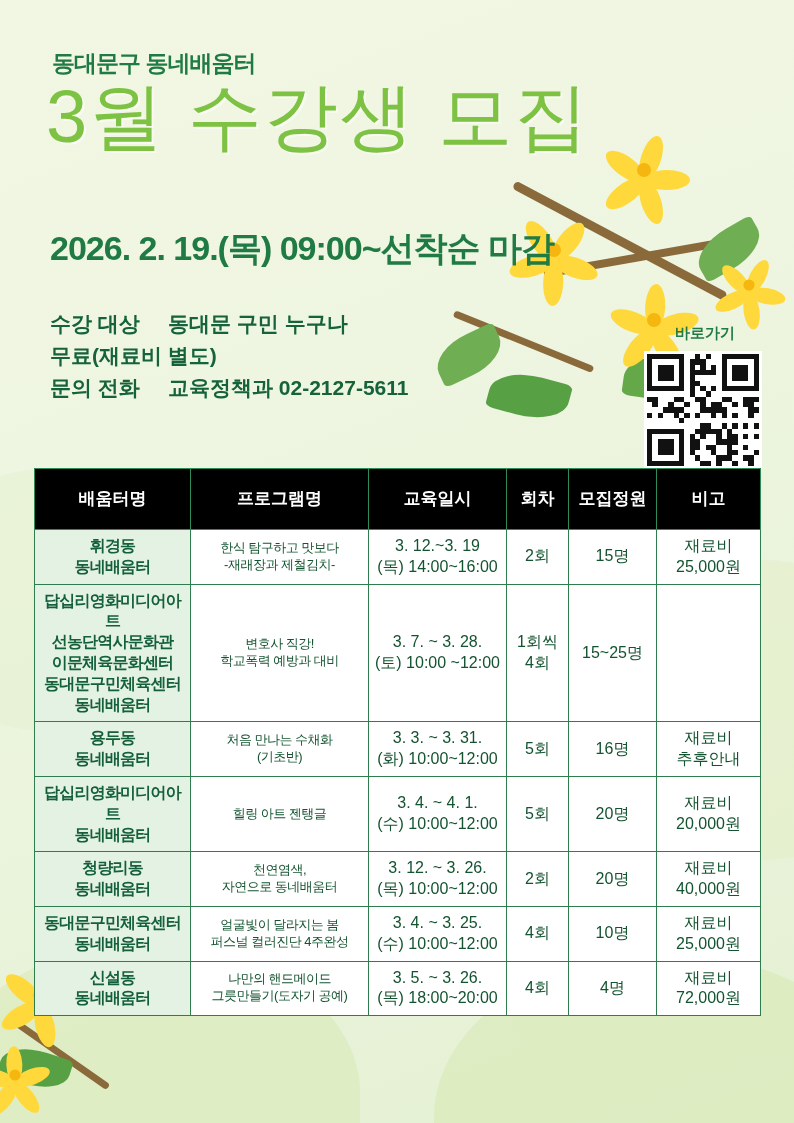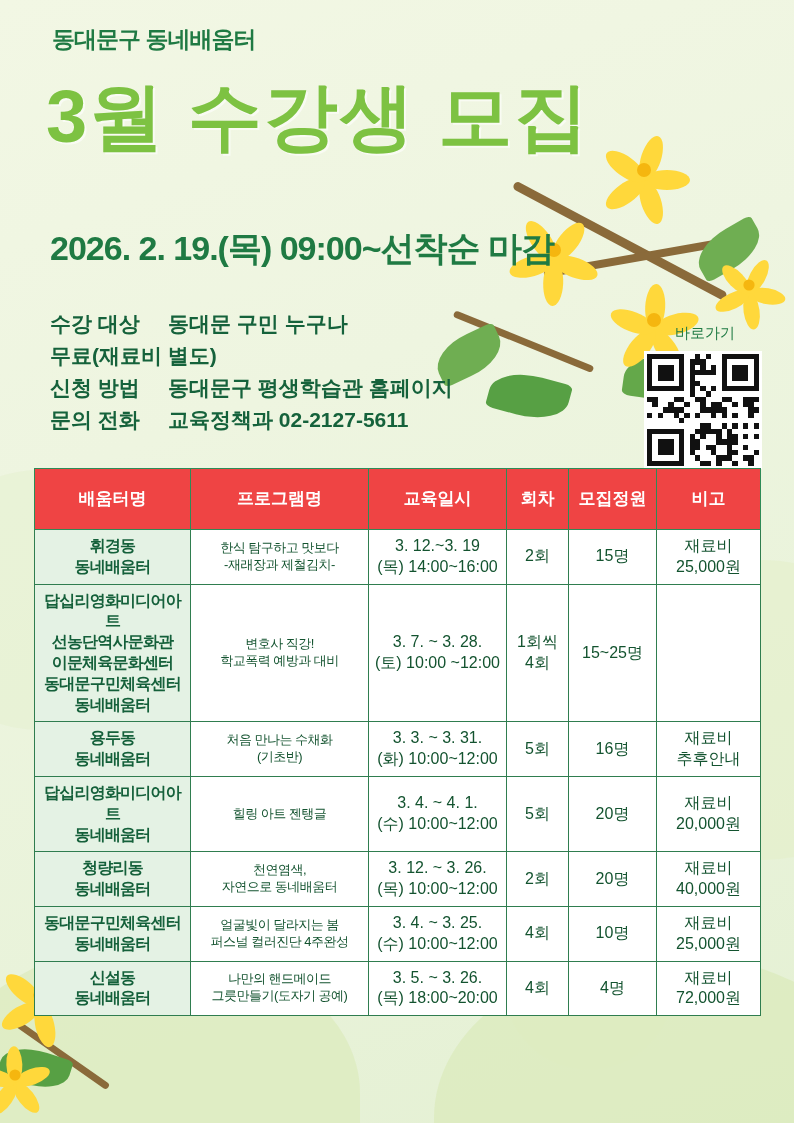--- a/index.html
+++ b/index.html
@@ -67,31 +67,31 @@
   .flower-core {
     position: absolute;
     width: 14px; height: 14px;
     border-radius: 50%;
     background: #f5b60f;
   }
 
   
   .kicker {
     position: absolute;
-    left: 52px; top: 24px;
+    left: 52px; top: 48px;
     font-size: 23px;
     font-weight: bold;
     color: #1f7a43;
     letter-spacing: -1px;
   }
   .headline {
     position: absolute;
     left: 46px; top: 80px;
     font-size: 74px;
-    font-weight: bold;
+    font-weight: normal;
     color: #7dc242;
     letter-spacing: 2px;
     line-height: 1;
     text-shadow: 2px 2px 0 rgba(255,255,255,.6);
   }
   .subline {
     position: absolute;
     left: 50px; top: 226px;
     font-size: 34px;
     font-weight: bold;
@@ -119,21 +119,21 @@
   
   .qr-wrap {
     position: absolute;
     right: 28px; top: 324px;
     width: 122px;
     text-align: center;
   }
   .qr-caption {
     font-size: 15px;
     color: #1f7a43;
-    font-weight: normal;
+    font-weight: bold;
     margin-bottom: 8px;
   }
   .qr-code {
     width: 118px; height: 118px;
     background: #ffffff;
     padding: 3px;
     box-sizing: border-box;
   }
   .qr-grid {
     width: 100%; height: 100%;
@@ -159,21 +159,21 @@
   th, td {
     border: 1px solid #2f7d4f;
     text-align: center;
     vertical-align: middle;
     font-size: 16px;
     color: #13532f;
     line-height: 1.3;
     padding: 6px 2px;
   }
   thead th {
-    background: #ef4444;
+    background: #000000;
     color: #ffffff;
     font-weight: bold;
     font-size: 17px;
     height: 48px;
     border-color: #2e8b57;
   }
   td.place {
     background: #e4f2e4;
     font-weight: bold;
     color: #14603a;
@@ -276,24 +276,20 @@
 <div class="headline">3월 수강생 모집</div>
 <div class="subline">2026. 2. 19.(목) 09:00~선착순 마감</div>
 
 <div class="info">
   <div class="info-row">
     <span class="info-label">수강 대상</span>
     <span class="info-value">동대문 구민 누구나</span>
   </div>
   <div class="info-row">
     <span class="info-value">무료(재료비 별도)</span>
-  </div>
-  <div class="info-row">
-    <span class="info-label">신청 방법</span>
-    <span class="info-value">동대문구 평생학습관 홈페이지</span>
   </div>
   <div class="info-row">
     <span class="info-label">문의 전화</span>
     <span class="info-value">교육정책과 02-2127-5611</span>
   </div>
 </div>
 
 <div class="qr-wrap">
   <div class="qr-caption">바로가기</div>
   <div class="qr-code">

